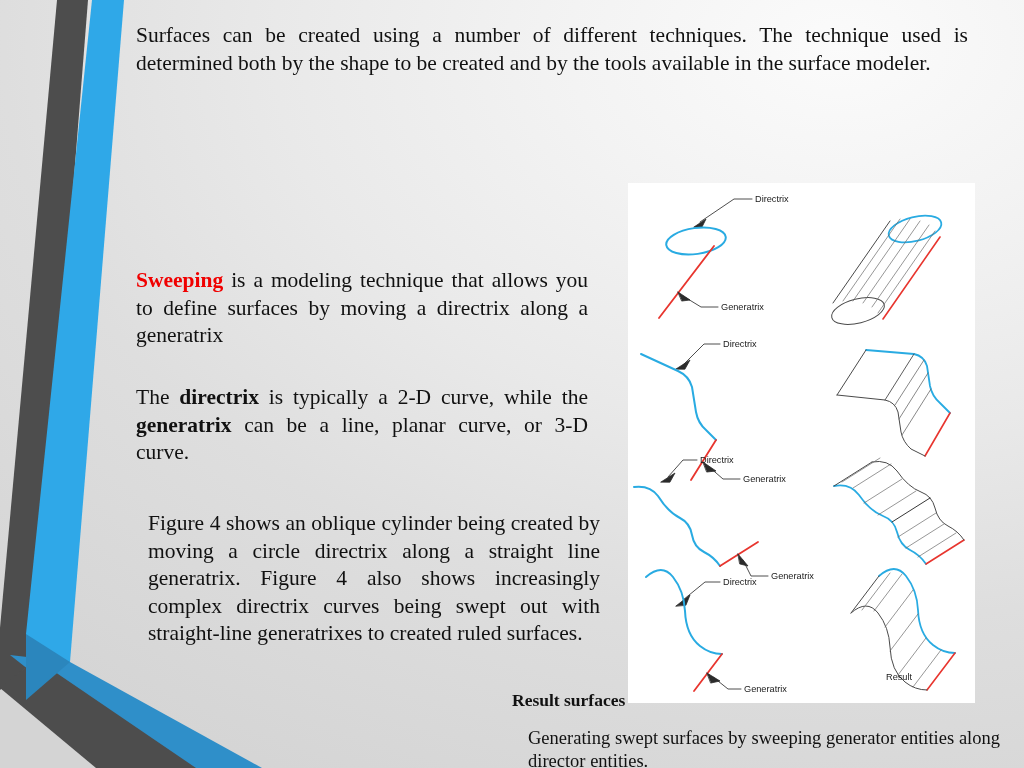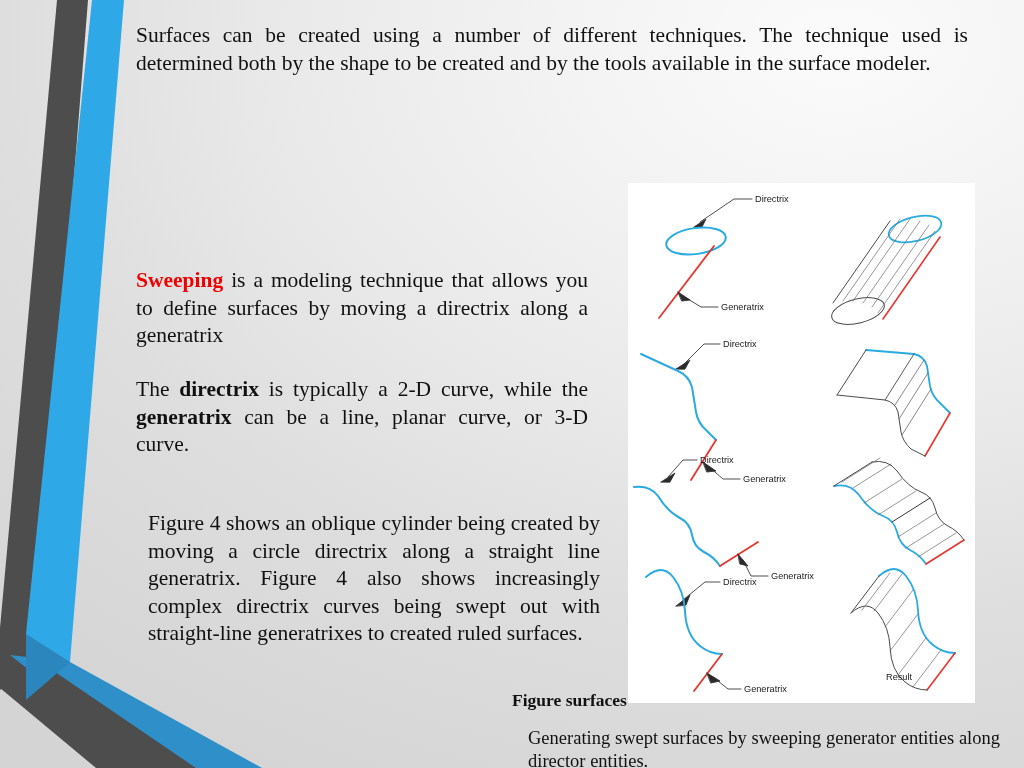--- a/index.html
+++ b/index.html
@@ -30,21 +30,21 @@
     text-align:justify;
     margin:0;
   }
   .para.narrow{width:452px;}
   .blue{color:#1017e0;font-weight:bold;}
   .red{color:#f00000;font-weight:bold;}
   .bold{font-weight:bold;}
 
   #p1{position:absolute;left:0;top:0;width:832px;}
   #p2{position:absolute;left:0;top:222px;width:452px;margin-top:23px;}
-  #p3{position:absolute;left:0;top:354px;width:452px;}
+  #p3{position:absolute;left:0;top:362px;width:452px;}
   #p4{position:absolute;left:12px;top:488px;width:452px;}
 
   
   #figure-panel{
     position:absolute;left:628px;top:183px;width:347px;height:520px;
     background:#ffffff;
   }
   #figure-panel svg{display:block;}
   .cap-wrap{
     position:absolute;left:512px;top:689px;width:504px;
@@ -202,17 +202,17 @@
             <path d="M313,467 L285,504" stroke="#6a6a6a" stroke-width="0.7"></path>
             <text class="figlabel" x="258" y="497" font-size="10">Result</text>
           </g>
         </g>
 
       </g>
     </svg>
   </div>
 
   <div class="cap-wrap">
-    <p class="cap-title">Figure surfaces</p>
+    <p class="cap-title">Result surfaces</p>
     <p class="cap-body">Generating swept surfaces by sweeping generator entities along director entities.</p>
   </div>
 
 </div>
 
 </body></html>

